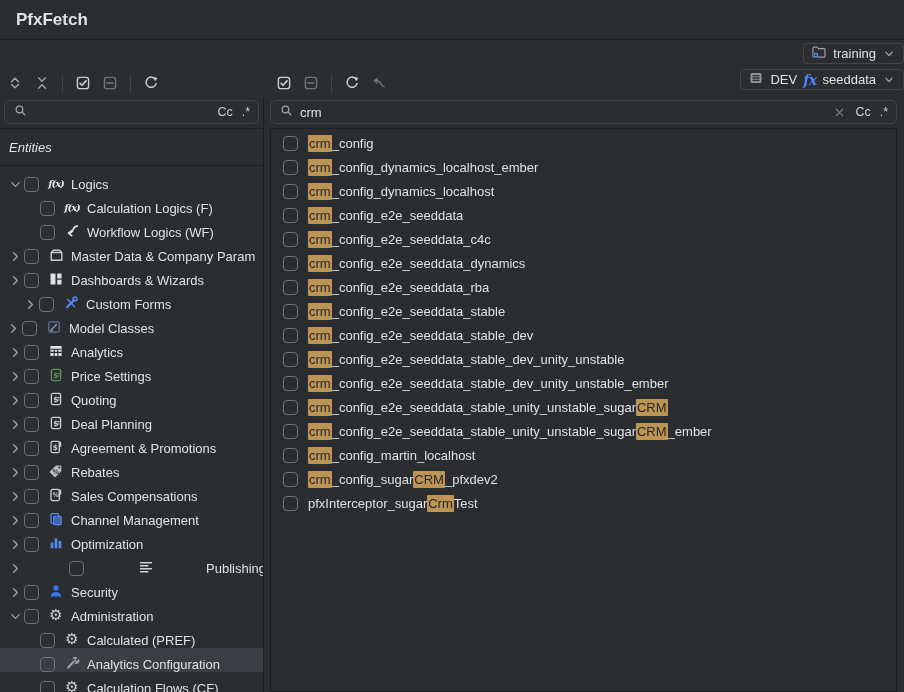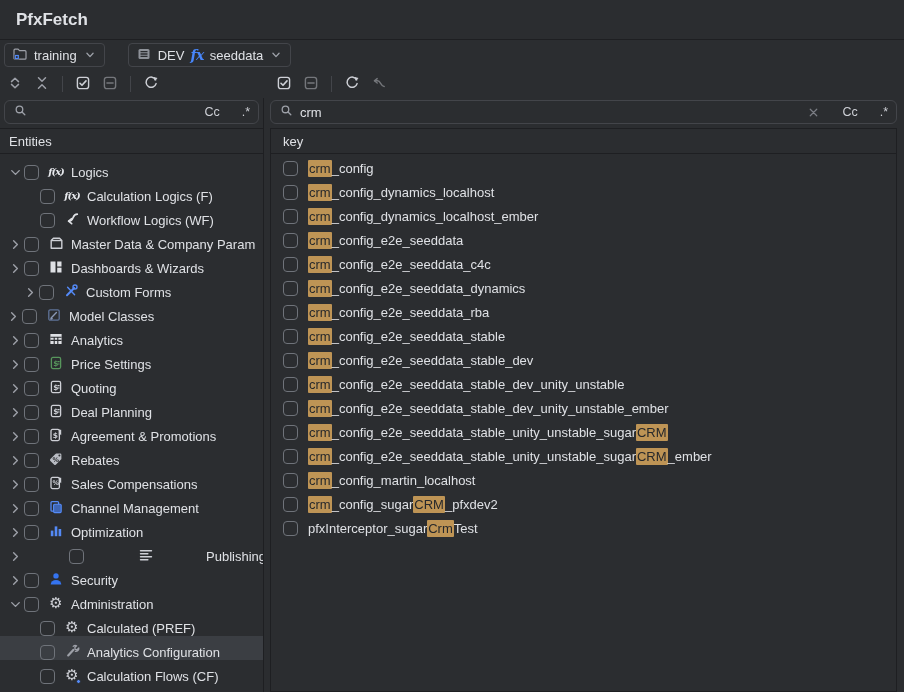--- a/index.html
+++ b/index.html
@@ -8,21 +8,21 @@
     width:904px; height:692px; overflow:hidden;
     background:#2B2D30; color:#DFE1E5;
     font-family:"Liberation Sans", sans-serif; font-size:13px;
     -webkit-font-smoothing:antialiased;
   }
   .titlebar {
     height:40px; display:flex; align-items:center; padding:0 16px;
     border-bottom:1px solid #1E1F22; font-weight:600; font-size:17px;
   }
   
-  .toolbar1 { height:30px; display:flex; align-items:flex-start; gap:23px; padding:3px 0 0 4px; }
+  .toolbar1 { height:30px; display:flex; align-items:flex-end; gap:5px; padding:3px 0 0 4px;flex-direction:column; }
   .dd {
     display:flex; align-items:center; gap:6px; height:24px; padding:0 7px;
     border:1px solid #43454A; border-radius:4px; background:transparent; cursor:default;
   }
   .dd .lbl { color:#DFE1E5; }
   .fx-env { font:italic bold 14px "DejaVu Serif", serif; color:#4886FA; letter-spacing:-0.5px; }
   .chev-dn { display:flex; }
   
   .toolbar2 { height:28px; display:flex; align-items:center; }
   .t2-left { width:264px; display:flex; align-items:center; gap:5px; padding-left:4px; flex:none; }
@@ -38,25 +38,25 @@
   .searchbox {
     height:24px; border:1px solid #43454A; border-radius:6px;
     display:flex; align-items:center; padding:0 8px; gap:6px; flex:none;
   }
   .left-panel .searchbox { margin:2px 4px 4px 4px; }
   .right-panel .searchbox { margin:2px 0 4px 0; }
   input.search {
     flex:1; min-width:0; background:transparent; border:none; outline:none;
     color:#DFE1E5; font:13px "Liberation Sans", sans-serif; padding:0;
   }
-  .toggles { display:flex; align-items:center; gap:22px; color:#CED0D6; font-size:12.5px; }
+  .toggles { display:flex; align-items:center; gap:9px; color:#CED0D6; font-size:12.5px; }
   .toggle { cursor:default; }
   .panel-header {
-    height:26px; flex:none; display:flex; align-items:center; padding:12px 9px;
-    border-top:1px solid #1E1F22; border-bottom:1px solid #1E1F22; color:#DFE1E5;
+    height:26px; flex:none; display:flex; align-items:center; padding:18px 9px;
+    border-top:1px solid #1E1F22; border-bottom:1px solid #1E1F22; color:#DFE1E5;font-style:italic;
   }
   
   .tree { flex:1; overflow:hidden; padding-top:2px; }
   .tree-row { height:24px; display:flex; align-items:flex-end; cursor:default; }
   .tree-row.selected { background:#3B3E43; }
   .chev-slot { width:18px; flex:none; display:flex; align-items:center; justify-content:center; }
   .cb { width:15px; height:15px; flex:none; border:1.5px solid #6F737A; border-radius:4px; background:transparent; }
   .tree-icon { width:18px; height:18px; flex:none; margin:0 6px 0 8px;
                display:flex; align-items:center; justify-content:center; position:relative; }
   .tree-label { white-space:nowrap; overflow:hidden; color:#DFE1E5; }
@@ -515,35 +515,32 @@
         <span style="display:flex;opacity:.7;">
             <svg width="13" height="13" viewBox="0 0 16 16">
               <path d="M4 4l8 8M12 4l-8 8" fill="none" stroke-linecap="round" stroke-linejoin="round" stroke="#9DA0A8" stroke-width="1.5"></path>
             </svg>
           </span>
         <span class="toggle">Cc</span>
         <span class="toggle">.*</span>
       </span>
     </div>
     <div class="table">
-      <div class="table-header">
-        <span>key</span>
-      </div>
       <div class="rows">
           <div class="krow">
             <span class="cb"></span>
             <span class="ktext"><span class="hl">crm</span><span>_config</span></span>
           </div>
           <div class="krow">
             <span class="cb"></span>
+            <span class="ktext"><span class="hl">crm</span><span>_config_dynamics_localhost_ember</span></span>
+          </div>
+          <div class="krow">
+            <span class="cb"></span>
             <span class="ktext"><span class="hl">crm</span><span>_config_dynamics_localhost</span></span>
-          </div>
-          <div class="krow">
-            <span class="cb"></span>
-            <span class="ktext"><span class="hl">crm</span><span>_config_dynamics_localhost_ember</span></span>
           </div>
           <div class="krow">
             <span class="cb"></span>
             <span class="ktext"><span class="hl">crm</span><span>_config_e2e_seeddata</span></span>
           </div>
           <div class="krow">
             <span class="cb"></span>
             <span class="ktext"><span class="hl">crm</span><span>_config_e2e_seeddata_c4c</span></span>
           </div>
           <div class="krow">

